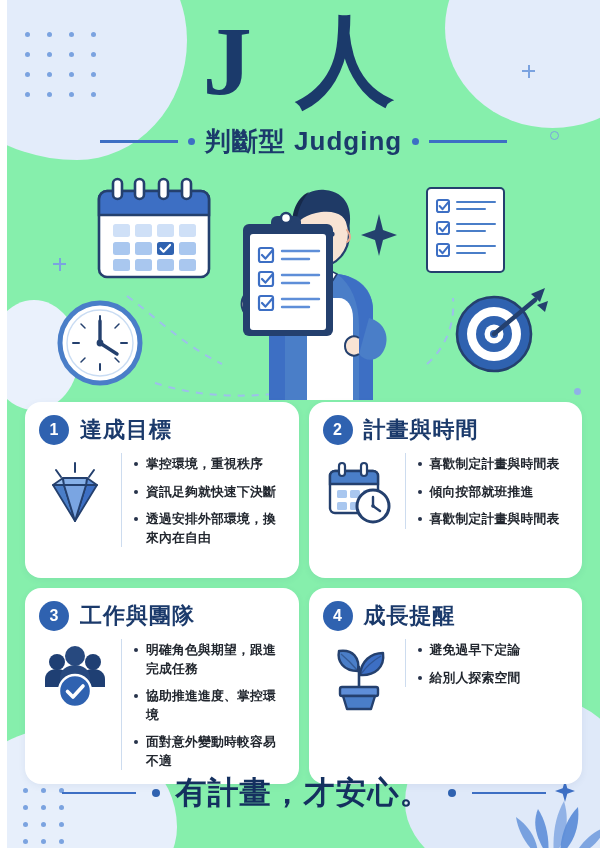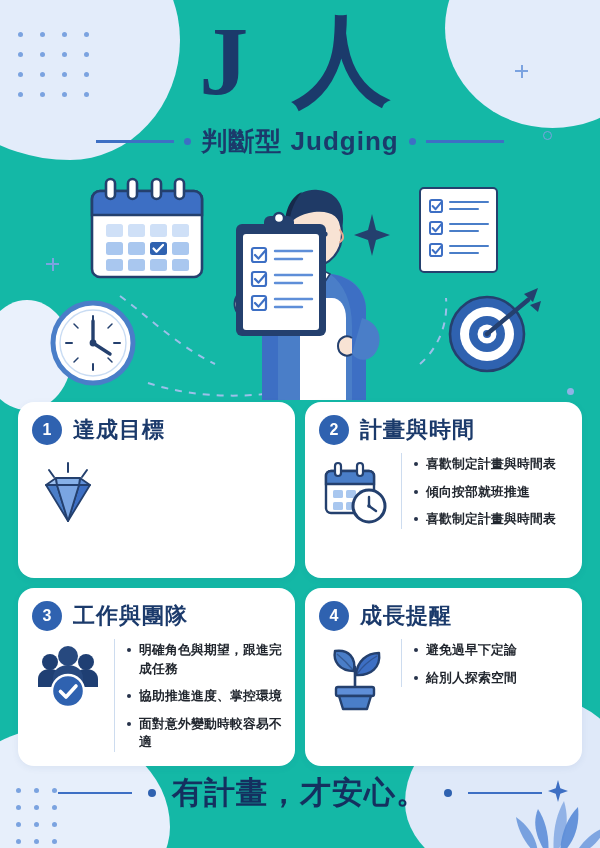--- a/index.html
+++ b/index.html
@@ -5,22 +5,23 @@
   * { margin:0; padding:0; box-sizing:border-box; }
   html,body { width:600px; height:848px; }
   body {
     font-family:"Liberation Sans","DejaVu Sans",sans-serif;
     background:#ffffff;
     overflow:hidden;
     position:relative;
   }
   .poster {
     position:absolute; inset:0;
-    background:#14b8a6;
+    background:#86efac;
     overflow:hidden;
+    margin-left:7px;
   }
   
   .bg-layer { position:absolute; inset:0; pointer-events:none; }
   .blob-tl {
     position:absolute; left:-70px; top:-80px;
     width:250px; height:240px;
     background:#e3ecfa; border-radius:52% 48% 44% 56% / 54% 50% 50% 46%;
   }
   .blob-tr {
     position:absolute; right:-60px; top:-72px;
@@ -372,20 +373,25 @@
               <line x1="52" y1="11" x2="47" y2="18"></line>
             </g>
             <path d="M11 26 L22 26 L33 62 Z" fill="#4a7ec8" stroke="#24406e" stroke-width="1.8" stroke-linejoin="round"></path>
             <path d="M55 26 L44 26 L33 62 Z" fill="#3d6fc4" stroke="#24406e" stroke-width="1.8" stroke-linejoin="round"></path>
             <path d="M22 26 L44 26 L33 62 Z" fill="#7aa5e2" stroke="#24406e" stroke-width="1.8" stroke-linejoin="round"></path>
             <path d="M11 26 L21 19 L22 26 Z" fill="#9cc0ee" stroke="#24406e" stroke-width="1.8" stroke-linejoin="round"></path>
             <path d="M55 26 L45 19 L44 26 Z" fill="#5e8ed8" stroke="#24406e" stroke-width="1.8" stroke-linejoin="round"></path>
             <path d="M21 19 L45 19 L44 26 L22 26 Z" fill="#86b0e8" stroke="#24406e" stroke-width="1.8" stroke-linejoin="round"></path>
           </svg>
         </div>
+        <ul class="bullets">
+          <li>掌控環境，重視秩序</li>
+          <li>資訊足夠就快速下決斷</li>
+          <li>透過安排外部環境，換來內在自由</li>
+        </ul>
       </div>
     </div>
 
     <div class="card">
       <div class="card-head">
         <div class="badge">2</div>
         <div class="card-title">計畫與時間</div>
       </div>
       <div class="card-body">
         <div class="card-icon">

